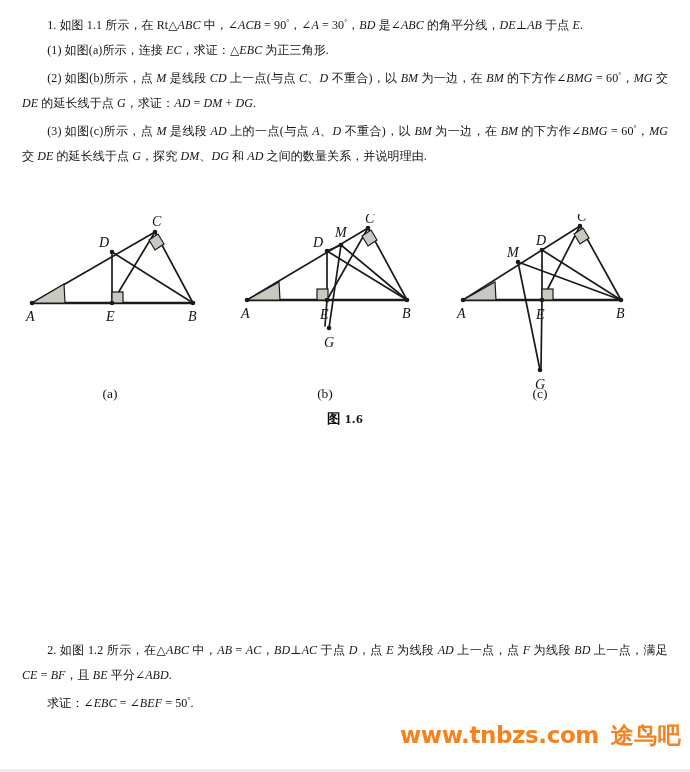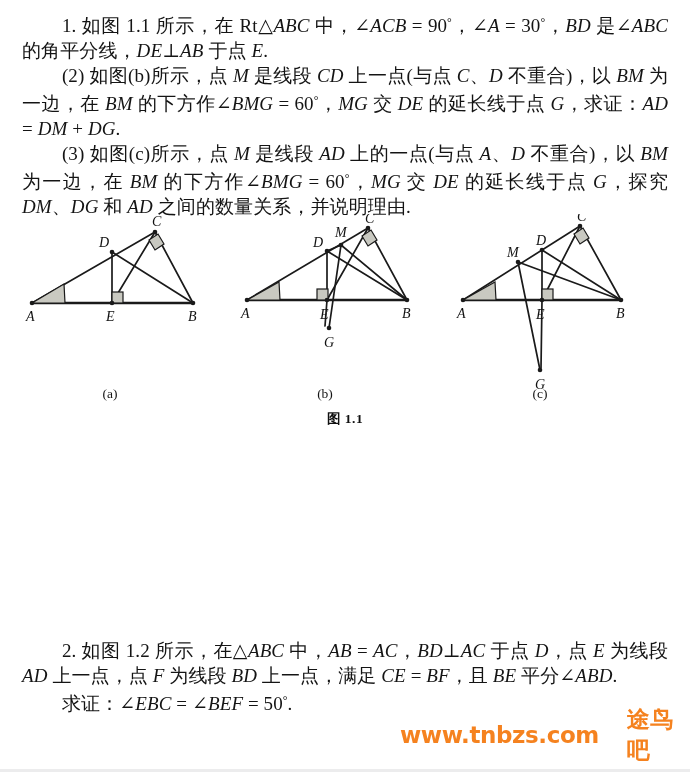--- a/index.html
+++ b/index.html
@@ -24,21 +24,21 @@
   }
 
   .textblock {
     position: absolute;
     left: 22px;
     right: 22px;
     top: 10px;
   }
 
   .para {
-    font-size: 19px;
+    font-size: 12px;
     line-height: 25px;
     text-align: justify;
     text-justify: inter-ideograph;
     margin: 0 0 0 0;
     letter-spacing: 0.1px;
     color: #141414;
   }
   .para.indent { text-indent: 2.1em; }
 
   .mi { font-style: italic; font-family: "Liberation Serif", serif; }
@@ -99,21 +99,21 @@
 
   
   .watermark {
     position: absolute;
     left: 400px;
     top: 718px;
     width: 282px;
     height: 34px;
     display: flex;
     align-items: center;
-    gap: 28px;
+    gap: 12px;
   }
   .wm-url {
     font-family: "DejaVu Sans", sans-serif;
     font-weight: bold;
     font-size: 23px;
     letter-spacing: -0.4px;
   }
   .wm-cn {
     font-family: "DejaVu Sans", sans-serif;
     font-weight: bold;
@@ -134,20 +134,23 @@
 <body>
 
 <div class="page">
 
   <div class="textblock">
 
     <p class="para indent">
       <span>1.&nbsp;如图 1.1 所示，在 Rt</span><span class="tri"></span><span class="mi">ABC</span><span> 中，</span><span class="ang"></span><span class="mi">ACB</span><span> = 90</span><span class="deg">°</span><span>，</span><span class="ang"></span><span class="mi">A</span><span> = 30</span><span class="deg">°</span><span>，</span><span class="mi">BD</span><span> 是</span><span class="ang"></span><span class="mi">ABC</span><span> 的角平分线，</span><span class="mi">DE</span><span class="perp"></span><span class="mi">AB</span><span> 于点 </span><span class="mi">E</span><span>.</span>
     </p>
 
+    <p class="para indent">
+      <span>(1)&nbsp;如图(a)所示，连接 </span><span class="mi">EC</span><span>，求证：</span><span class="tri"></span><span class="mi">EBC</span><span> 为正三角形.</span>
+    </p>
 
     <p class="para indent">
       <span>(2)&nbsp;如图(b)所示，点 </span><span class="mi">M</span><span> 是线段 </span><span class="mi">CD</span><span> 上一点(与点 </span><span class="mi">C</span><span>、</span><span class="mi">D</span><span> 不重合)，以 </span><span class="mi">BM</span><span> 为一边，在 </span><span class="mi">BM</span><span> 的下方作</span><span class="ang"></span><span class="mi">BMG</span><span> = 60</span><span class="deg">°</span><span>，</span><span class="mi">MG</span><span> 交 </span><span class="mi">DE</span><span> 的延长线于点 </span><span class="mi">G</span><span>，求证：</span><span class="mi">AD</span><span> = </span><span class="mi">DM</span><span> + </span><span class="mi">DG</span><span>.</span>
     </p>
 
     <p class="para indent">
       <span>(3)&nbsp;如图(c)所示，点 </span><span class="mi">M</span><span> 是线段 </span><span class="mi">AD</span><span> 上的一点(与点 </span><span class="mi">A</span><span>、</span><span class="mi">D</span><span> 不重合)，以 </span><span class="mi">BM</span><span> 为一边，在 </span><span class="mi">BM</span><span> 的下方作</span><span class="ang"></span><span class="mi">BMG</span><span> = 60</span><span class="deg">°</span><span>，</span><span class="mi">MG</span><span> 交 </span><span class="mi">DE</span><span> 的延长线于点 </span><span class="mi">G</span><span>，探究 </span><span class="mi">DM</span><span>、</span><span class="mi">DG</span><span> 和 </span><span class="mi">AD</span><span> 之间的数量关系，并说明理由.</span>
     </p>
   </div>
 
@@ -266,21 +269,21 @@
       </g>
     </svg>
   </div>
 
   <div class="fig-caption-row">
     <div class="subcap" id="subcap-a">(a)</div>
     <div class="subcap" id="subcap-b">(b)</div>
     <div class="subcap" id="subcap-c">(c)</div>
   </div>
 
-  <div class="fig-title">图 1.1</div>
+  <div class="fig-title">图 1.6</div>
 
   <div class="textblock2">
     <p class="para indent">
       <span>2.&nbsp;如图 1.2 所示，在</span><span class="tri"></span><span class="mi">ABC</span><span> 中，</span><span class="mi">AB</span><span> = </span><span class="mi">AC</span><span>，</span><span class="mi">BD</span><span class="perp"></span><span class="mi">AC</span><span> 于点 </span><span class="mi">D</span><span>，点 </span><span class="mi">E</span><span> 为线段 </span><span class="mi">AD</span><span> 上一点，点 </span><span class="mi">F</span><span> 为线段 </span><span class="mi">BD</span><span> 上一点，满足 </span><span class="mi">CE</span><span> = </span><span class="mi">BF</span><span>，且 </span><span class="mi">BE</span><span> 平分</span><span class="ang"></span><span class="mi">ABD</span><span>.</span>
     </p>
     <p class="para indent">
       <span>求证：</span><span class="ang"></span><span class="mi">EBC</span><span> = </span><span class="ang"></span><span class="mi">BEF</span><span> = 50</span><span class="deg">°</span><span>.</span>
     </p>
   </div>
 

